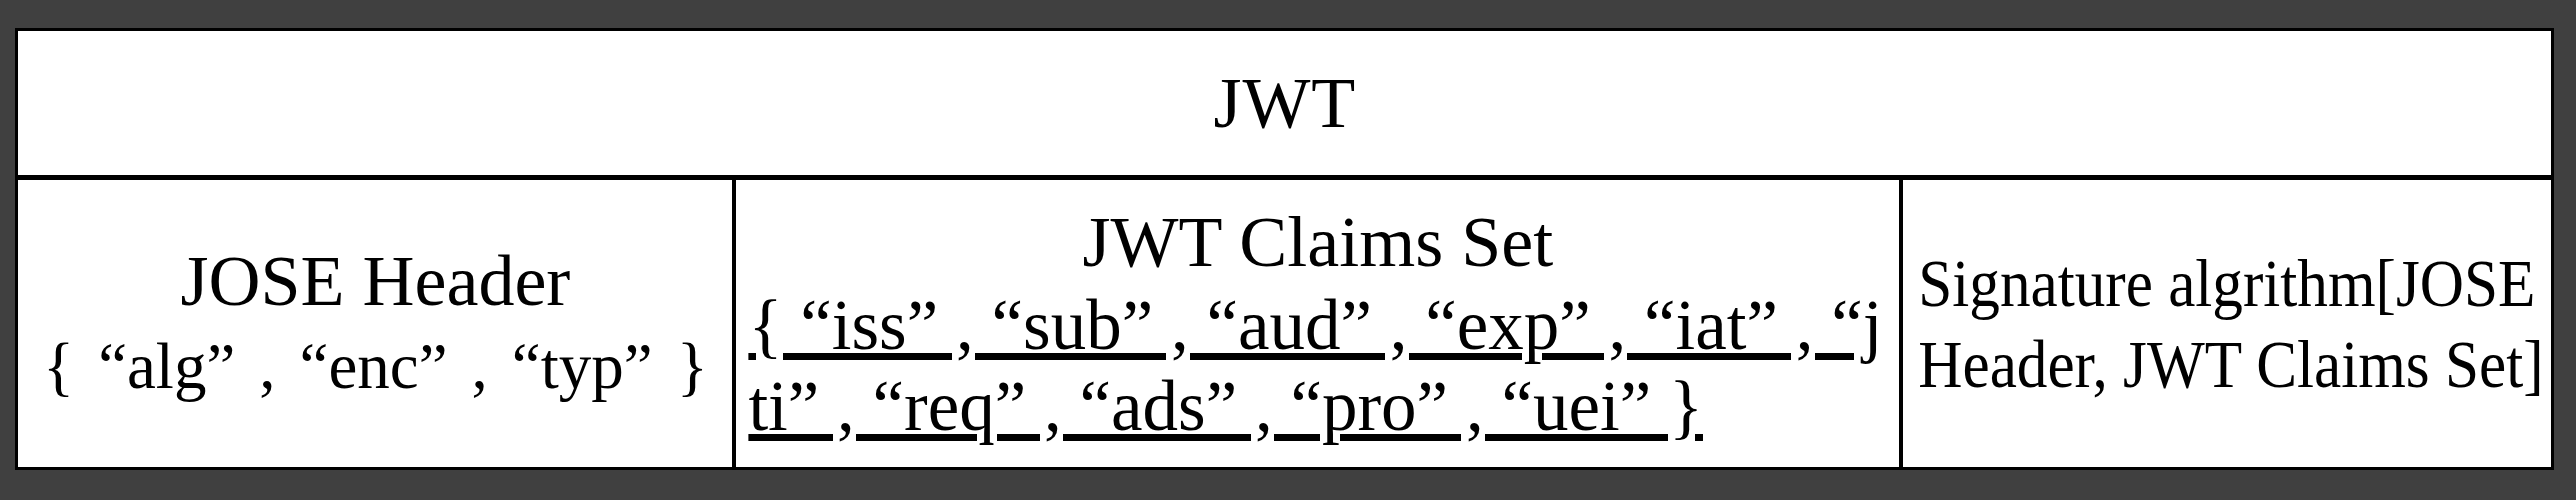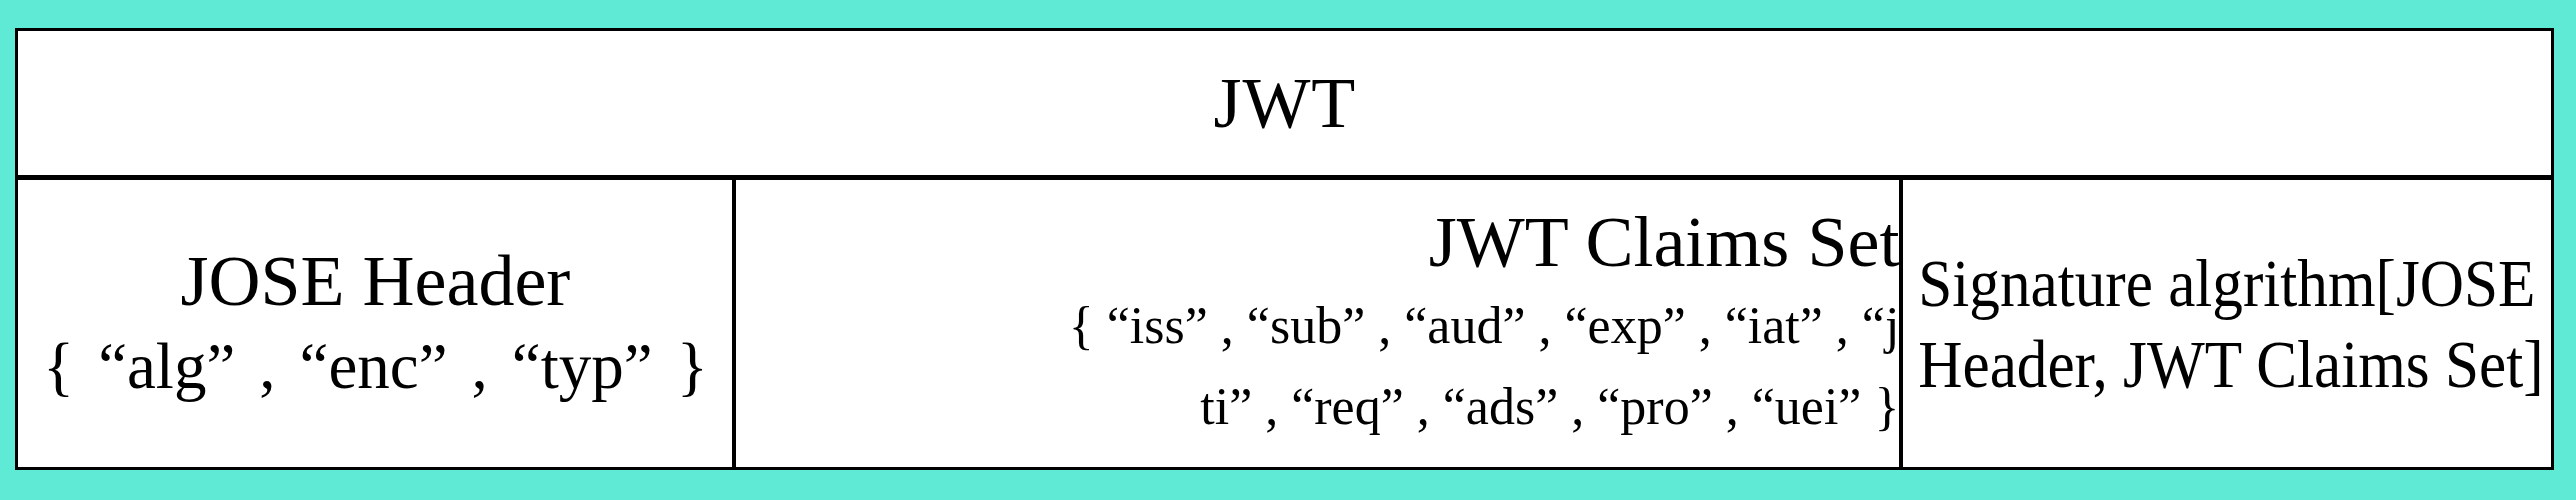--- a/index.html
+++ b/index.html
@@ -5,21 +5,21 @@
   html, body {
     margin: 0;
     padding: 0;
     background: #ffffff;
     overflow: hidden;
   }
   .canvas {
     position: relative;
     width: 2576px;
     height: 500px;
-    background: #5eead4;
+    background: #404040;
     font-family: "Liberation Serif", "DejaVu Serif", serif;
     color: #000000;
   }
   .jwt-table {
     position: absolute;
     left: 15.4px;
     top: 28px;
     width: 2539px;
     height: 442px;
     box-sizing: border-box;
@@ -56,44 +56,44 @@
     min-width: 0;
   }
   .col1 {
     width: 718px;
     border-right: 4.3px solid #000000;
     text-align: center;
   }
   .col2 {
     width: 1167px;
     border-right: 4.3px solid #000000;
-    align-items: flex-end;
   }
   .col3 {
     flex: 1;
   }
   .heading {
     font-size: 72px;
     line-height: 85px;
     text-align: center;
     white-space: nowrap;
   }
   .col1 .body-line {
     font-size: 65px;
     line-height: 85px;
     text-align: center;
     word-spacing: 0.12em;
     white-space: nowrap;
   }
   .col2 .body-line {
-    font-size: 52px;
+    font-size: 71px;
     line-height: 81px;
-    padding-left: 36px;
+    padding-left: 12px;
     text-align: left;
     white-space: nowrap;
+    text-decoration: underline;
   }
   .col3 .body-line {
     font-size: 68px;
     line-height: 81px;
     padding-left: 17px;
     text-align: left;
     white-space: nowrap;
     transform: scaleX(0.90);
     transform-origin: 0 50%;
   }

